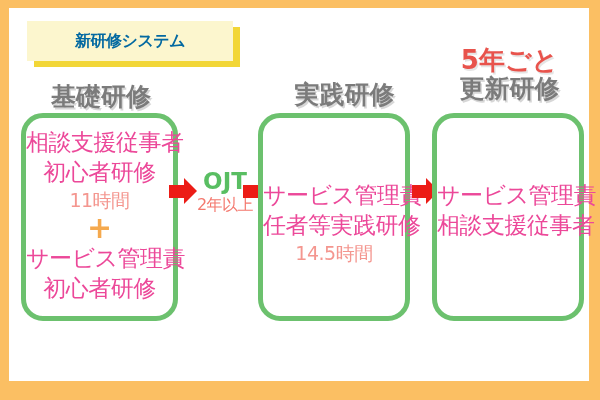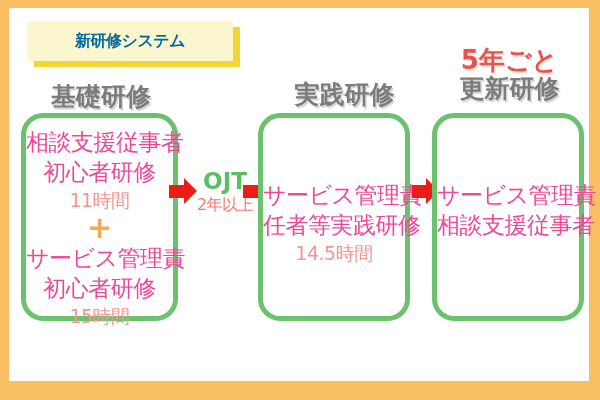--- a/index.html
+++ b/index.html
@@ -161,21 +161,20 @@
     <div class="col-header" style="left:423px; top:64px; width:155px;">更新研修</div>
 
     <div class="box" style="left:12px; top:105px; width:157px; height:208px;">
       <div class="box-content" style="top:9px;">
         <div class="jp-line">相談支援従事者</div>
         <div class="jp-line">初心者研修</div>
         <div class="hours">11時間</div>
         <div class="plus-sign">+</div>
         <div class="jp-line">サービス管理責</div>
         <div class="jp-line">初心者研修</div>
-        <div class="hours">15時間</div>
       </div>
     </div>
 
     <div>
       <div class="arrow-shaft" style="left:160px; top:177px; width:15px; height:13px;"></div>
       <div class="arrow-head" style="left:175px; top:170px;"></div>
     </div>
 
     <div class="ojt-text" style="left:180px; top:160px; width:72px;">OJT</div>
     <div class="ojt-sub" style="left:176px; top:187px; width:80px;">2年以上</div>

